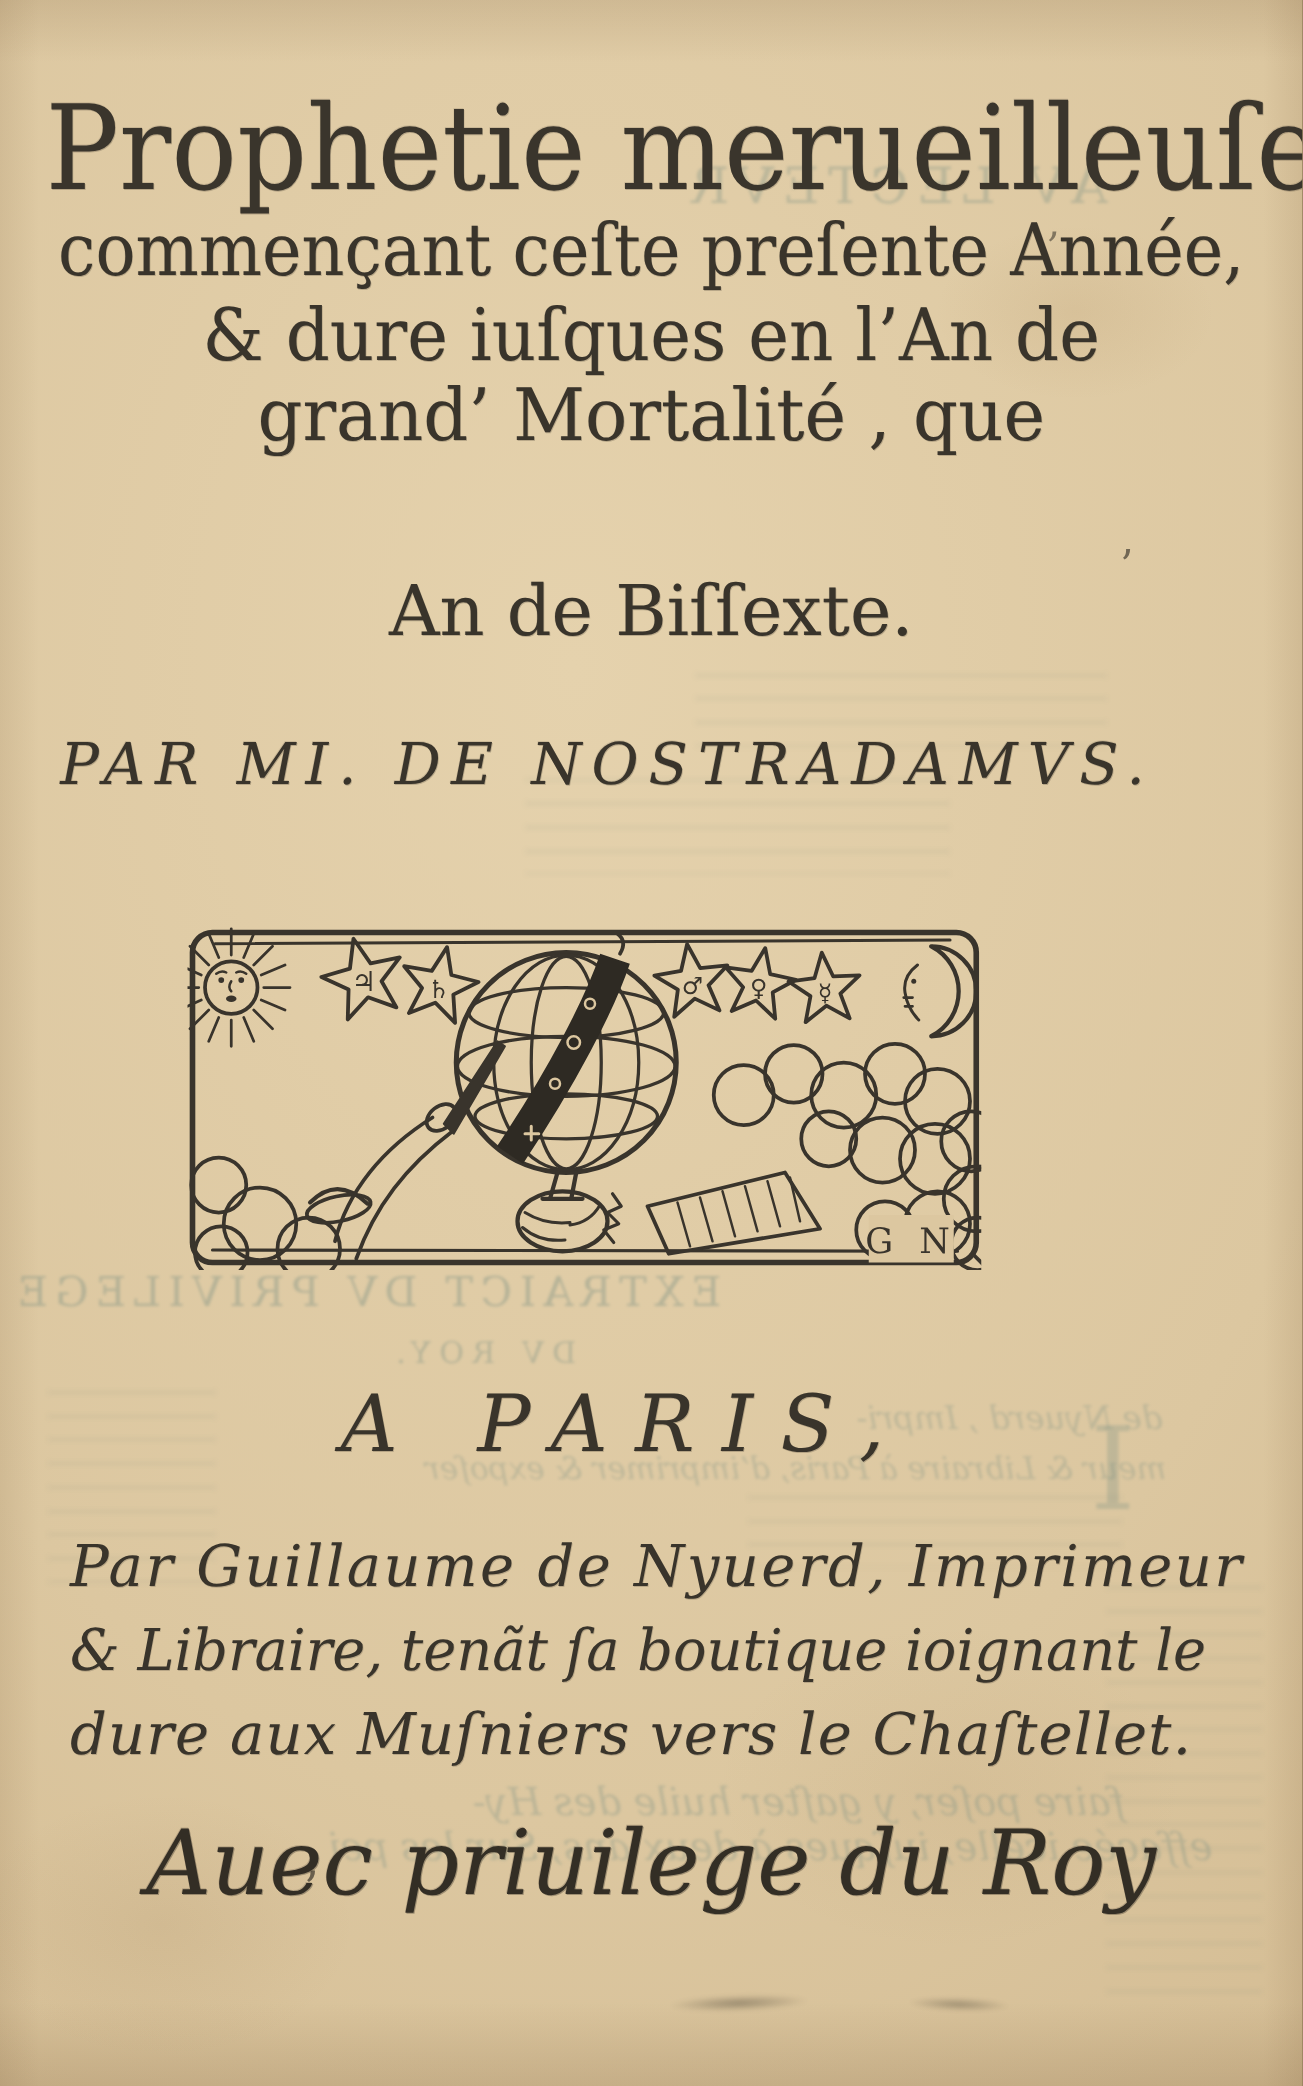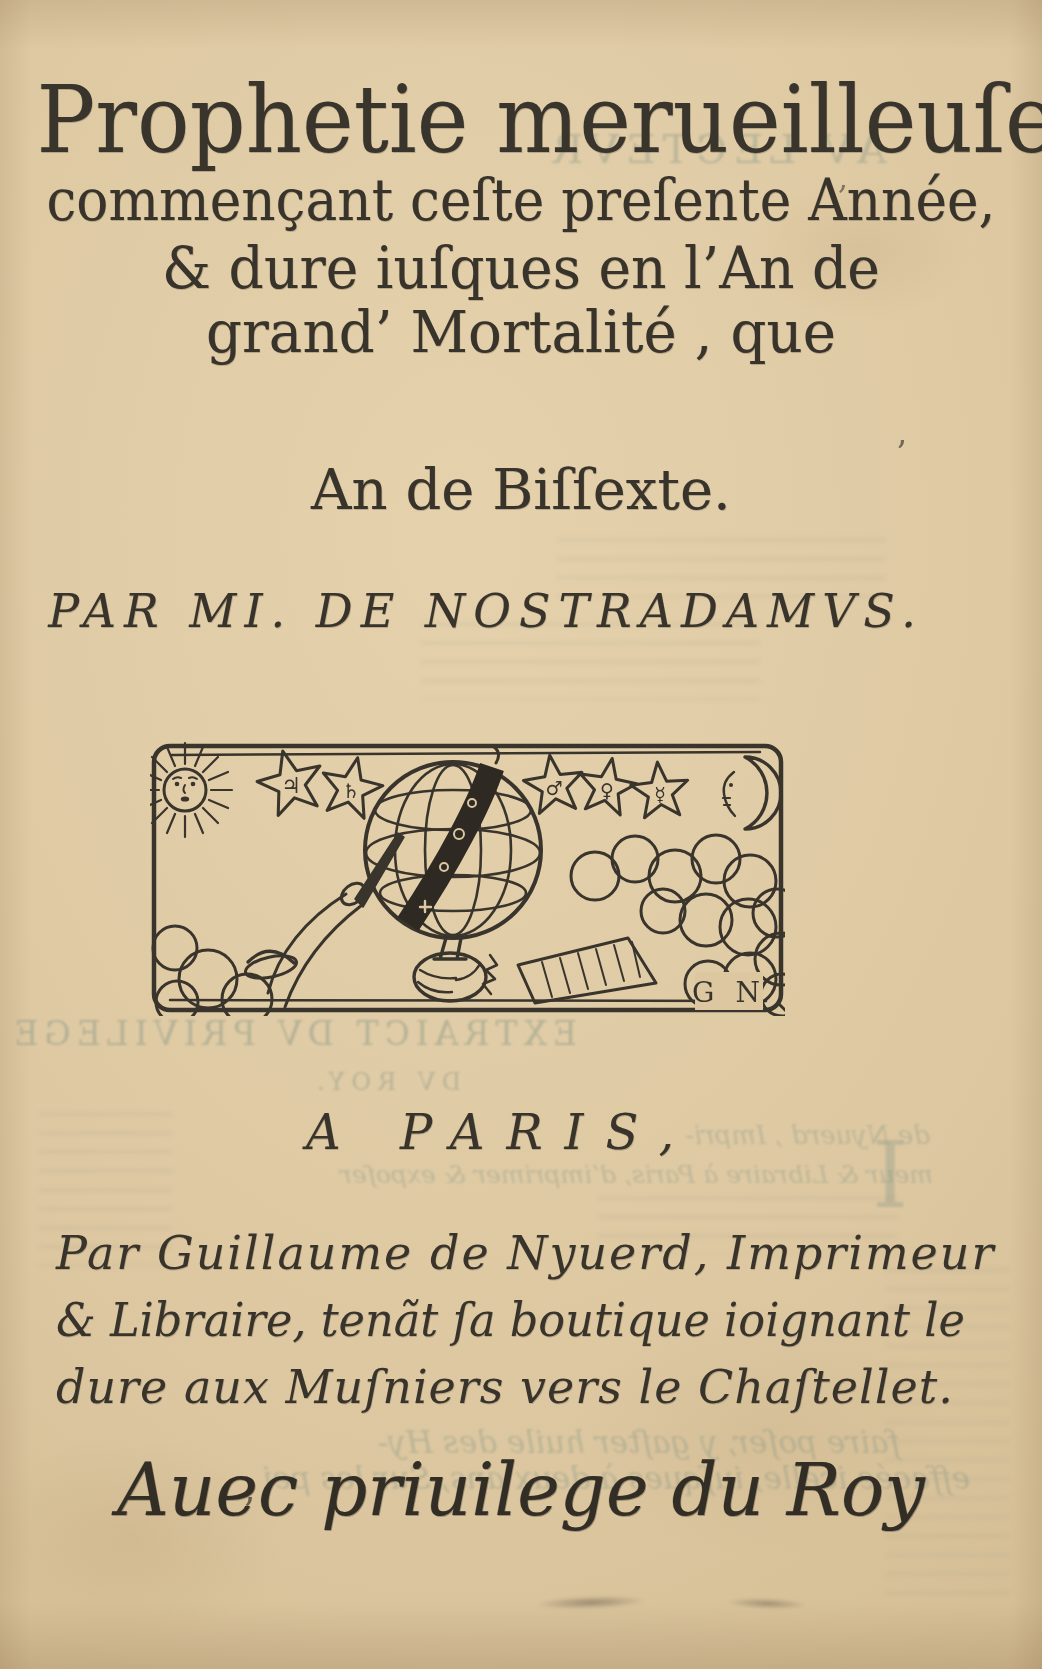--- a/index.html
+++ b/index.html
@@ -43,21 +43,21 @@
   
   .tx{position:absolute; left:0; width:100%; text-align:center; line-height:1; white-space:nowrap;
       text-shadow:.6px .8px 0 rgba(58,50,40,.25), -.4px -.3px 0 rgba(58,50,40,.14);}
   .t1{top:73px;  font-size:94px; transform:scaleX(.93); color:#3a352c;}
   .t2{top:171px; font-size:58px; transform:scaleX(.92);}
   .t3{top:239px; font-size:58px; transform:scaleX(.95);}
   .t4{top:303px; font-size:58px; transform:scaleX(.97);}
   .t5{top:369px; font-size:56px;}
   .t6{top:426px; font-size:56px;margin-top:36px;}
   .author{top:560px; font-size:46px; font-style:italic; letter-spacing:8px; padding-right:70px; box-sizing:border-box;margin-top:28px;}
-  .city{top:1108px; font-size:48px; font-style:italic; letter-spacing:22px; padding-right:40px; box-sizing:border-box;}
+  .city{top:1108px; font-size:63px; font-style:italic; letter-spacing:22px; padding-right:40px; box-sizing:border-box;}
   .imp{position:absolute; left:56px; text-align:left; line-height:1; white-space:nowrap;
        font-size:46px; font-style:italic; transform-origin:left center;
        text-shadow:.6px .8px 0 rgba(58,50,40,.22);}
   .imp1{top:1230px; letter-spacing:2px;text-align:center;}
   .imp2{top:1297px; transform:scaleX(.97);}
   .imp3{top:1364px; letter-spacing:1px;}
   .priv{top:1454px; font-size:72px; color:#332e25;
         text-shadow:.8px 1px 0 rgba(48,42,33,.35), -.5px -.4px 0 rgba(48,42,33,.2);font-style:italic;}
   
   .mark{position:absolute; color:#443e33; line-height:1; pointer-events:none;}

